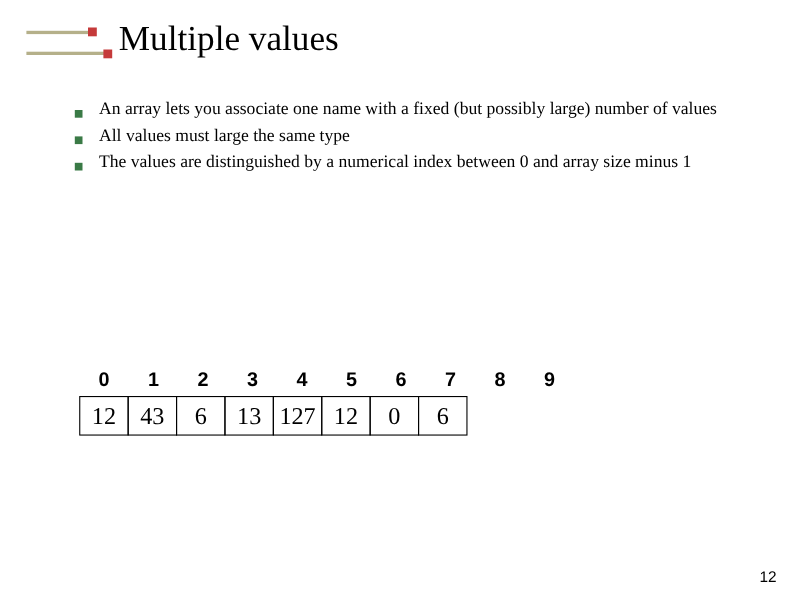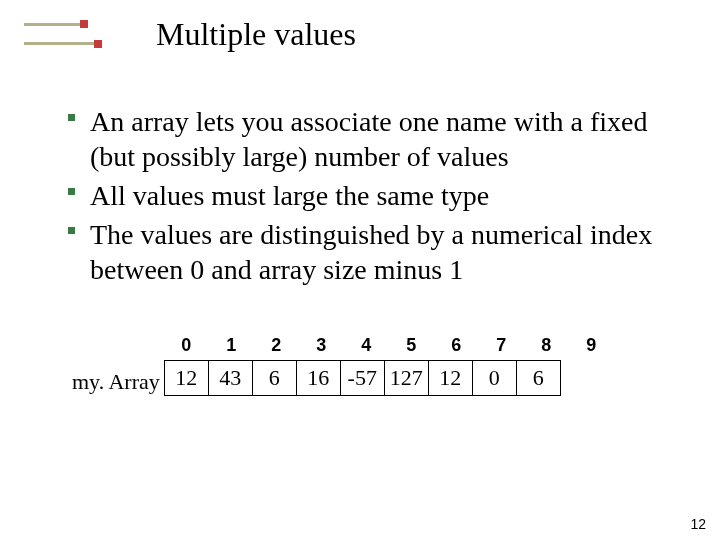--- a/index.html
+++ b/index.html
@@ -18,22 +18,21 @@
     height: 540px;
     position: relative;
     box-sizing: border-box;
   }
   .title-row {
     position: absolute;
     top: 18px;
     left: 24px;
     right: 24px;
     display: flex;
-    align-items: center;
-    gap: 48px;
+    align-items: flex-end;
   }
   .title-decoration {
     width: 72px;
     height: 22px;
     position: relative;
     margin-right: 12px;
     flex: 0 0 auto;
   }
   .title-decoration .bar {
     position: absolute;
@@ -53,23 +52,22 @@
   .title-text {
     font-size: 32px;
     font-weight: 400;
     line-height: 1;
   }
   .body {
     position: absolute;
     top: 90px;
     left: 62px;
     right: 40px;
-    font-size: 28px;
+    font-size: 16px;
     line-height: 1.25;
-    margin-top: 14px;
   }
   .bullet {
     position: relative;
     padding-left: 28px;
     margin-bottom: 4px;
   }
   .bullet::before {
     content: "";
     position: absolute;
     left: 6px;
@@ -146,40 +144,38 @@
   </div>
 
   <div class="body">
     <div class="bullet">An array lets you associate one name with a fixed (but possibly large) number of values</div>
     <div class="bullet">All values must large the same type</div>
     <div class="bullet">The values are distinguished by a numerical index between 0 and array size minus 1</div>
   </div>
 
   <div class="array-block">
     <div class="array-table-wrap">
-      <div class="array-label">my. Array</div>
       <div class="array-grid">
         <div class="idx-row">
           <div class="idx-cell">0</div>
           <div class="idx-cell">1</div>
           <div class="idx-cell">2</div>
           <div class="idx-cell">3</div>
           <div class="idx-cell">4</div>
           <div class="idx-cell">5</div>
           <div class="idx-cell">6</div>
           <div class="idx-cell">7</div>
           <div class="idx-cell">8</div>
           <div class="idx-cell">9</div>
         </div>
         <div class="val-row">
           <div class="val-cell">12</div>
           <div class="val-cell">43</div>
           <div class="val-cell">6</div>
-          <div class="val-cell">16</div>
-          <div class="val-cell">-57</div>
+          <div class="val-cell">13</div>
           <div class="val-cell">127</div>
           <div class="val-cell">12</div>
           <div class="val-cell">0</div>
           <div class="val-cell">6</div>
         </div>
       </div>
     </div>
   </div>
 
   <div class="page-num">12</div>

